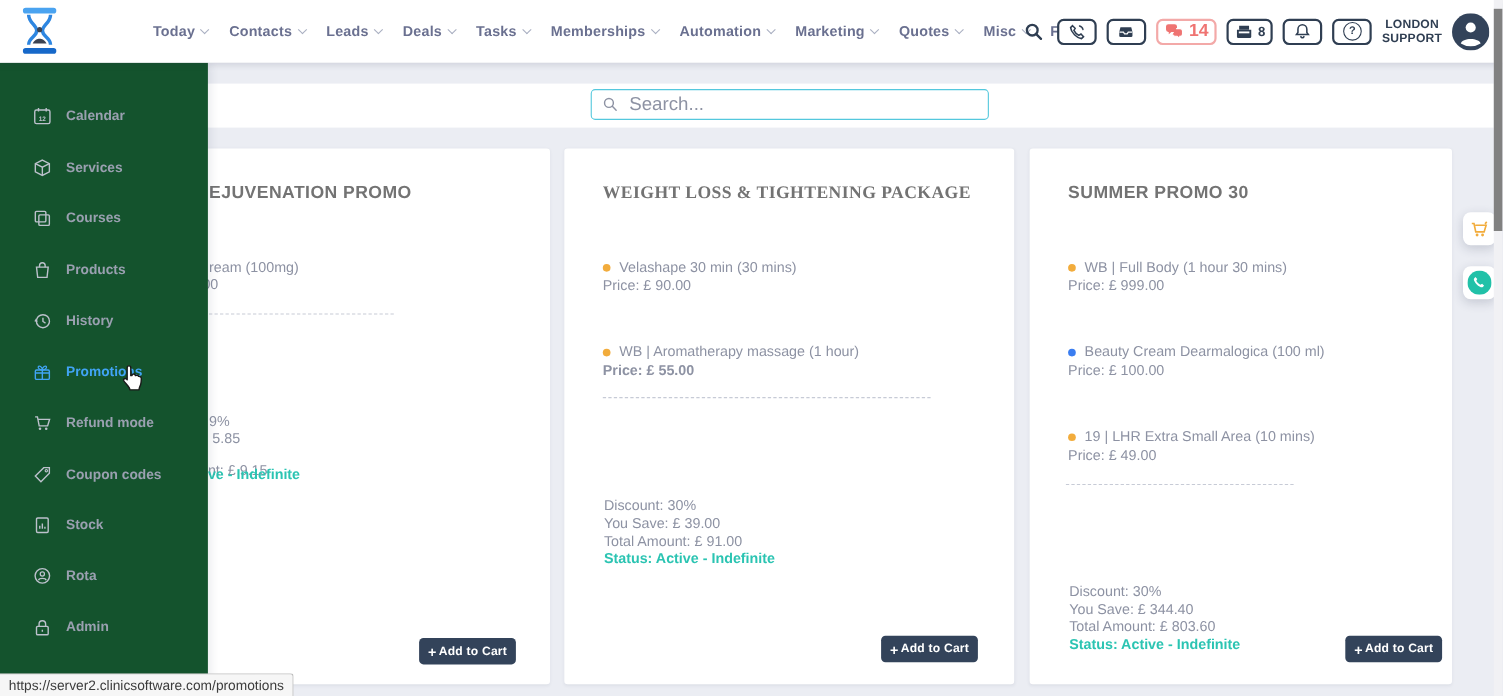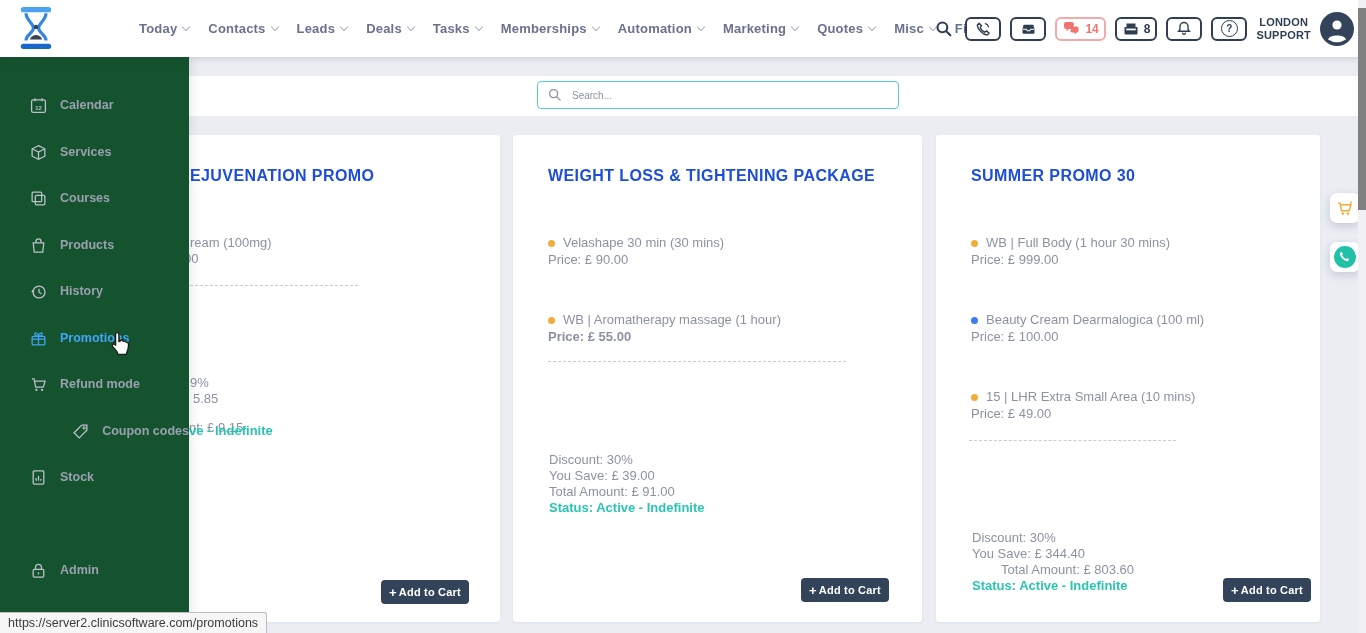--- a/index.html
+++ b/index.html
@@ -11,48 +11,48 @@
   .logo{position:absolute;left:18px;top:6px;}
   .nav{position:absolute;left:116px;top:0;height:57px;display:flex;align-items:center;gap:19px;margin-left:23px;}
   .nav a{font-size:13px;color:#6a7090;font-weight:600;letter-spacing:.2px;
     display:flex;align-items:center;gap:6px;text-decoration:none;white-space:nowrap;cursor:pointer;}
   .chev{width:5px;height:5px;border-right:1.5px solid #aab0c2;border-bottom:1.5px solid #aab0c2;
     transform:rotate(45deg);margin-top:-3px;}
   .actions{position:absolute;right:12px;top:0;height:57px;display:flex;align-items:center;gap:9px;}
   .icon-btn{height:24px;min-width:36px;border:2px solid #2f3e52;border-radius:6px;
     display:flex;align-items:center;justify-content:center;gap:4px;background:#fff;cursor:pointer;box-sizing:border-box;padding:0 5px;}
   .icon-btn.red{border-color:#f3a9a8;}
-  .count-red{color:#ef7472;font-size:12px;font-weight:700;}
+  .count-red{color:#ef7472;font-size:16px;font-weight:700;}
   .count-dark{color:#2f3e52;font-size:12px;font-weight:700;}
   .help-circle{width:15px;height:15px;border:1.6px solid #2f3e52;border-radius:50%;
     font-size:10px;font-weight:700;color:#2f3e52;display:flex;align-items:center;justify-content:center;}
   .account{font-size:11px;font-weight:700;color:#2f3e52;text-align:center;line-height:13px;letter-spacing:.2px;}
 
   
   .strip{position:absolute;top:76px;left:0;width:1358px;height:40px;background:#fff;z-index:5;}
   .searchbox{position:absolute;left:537px;top:81px;width:362px;height:28px;border:1px solid #54c8dd;
     border-radius:4px;background:#fff;display:flex;align-items:center;padding-left:10px;gap:8px;
     box-sizing:border-box;z-index:6;}
-  .searchbox input{border:none;outline:none;font-size:10px;color:#6a7090;width:300px;
+  .searchbox input{border:none;outline:none;font-size:17px;color:#6a7090;width:300px;
     background:transparent;font-family:"Liberation Sans",sans-serif;}
   .searchbox input::placeholder{color:#8d92a3;}
 
   
   .sidebar{position:absolute;top:57px;left:0;width:189px;height:576px;background:#14532d;
     box-shadow:3px 0 8px rgba(40,50,80,.10);z-index:20;}
   .side-item{position:absolute;left:0;width:189px;height:32px;display:flex;align-items:center;gap:13px;
     padding-left:30px;box-sizing:border-box;color:#9aa0b0;font-size:12.5px;font-weight:600;cursor:pointer;}
   .side-item svg{flex:0 0 auto;}
   .side-item.active{color:#41a4f5;}
 
   
   .card{position:absolute;top:135px;background:#fff;border-radius:3px;z-index:10;
     box-shadow:0 1px 3px rgba(40,50,80,.07);}
   .abs{position:absolute;white-space:nowrap;}
-  .ctitle{font-size:16px;font-weight:700;color:#1d4ed8;letter-spacing:.4px;}
+  .ctitle{font-size:16px;font-weight:700;color:#737373;letter-spacing:.4px;}
   .cname,.cprice,.sline{font-size:13px;color:#8d92a3;}
   .bullet{display:inline-block;width:7px;height:7px;border-radius:50%;margin-right:8px;}
   .by{background:#f2ac3c;} .bb{background:#3a7df0;}
   .dash{border-top:1.5px dashed #c7cbd6;height:0;}
   .status{color:#2bc4b2;font-weight:700;font-size:13px;}
   .cart-btn{position:absolute;width:88px;height:24px;background:#33435a;border-radius:4px;color:#fff;
     font-size:11px;font-weight:700;display:flex;align-items:center;justify-content:center;gap:2px;
     cursor:pointer;letter-spacing:.2px;}
   .plus{font-size:13px;font-weight:800;}
 
@@ -199,21 +199,21 @@
   <div class="abs sline" style="left:102px;top:256px;">5.85</div>
   <div class="abs sline" style="left:98px;top:285px;">nt: £ 9.15</div>
   <div class="abs status" style="left:98px;top:288px;">ve - Indefinite</div>
   <div class="cart-btn" style="left:290px;top:445px;">
     <span class="plus">+</span>
       <span>Add to Cart</span>
   </div>
 </div>
 
 <div class="card" style="left:513px;width:409px;height:487px;">
-  <div class="abs ctitle" style="left:35px;top:32px;">WEIGHT LOSS &amp; TIGHTENING PACKAGE</div>
+  <div class="abs ctitle" style="left:35px;top:32px;font-family:Liberation Serif, serif;">WEIGHT LOSS &amp; TIGHTENING PACKAGE</div>
   <div class="abs cname" style="left:35px;top:100px;"><span class="bullet by"></span><span>Velashape 30 min (30 mins)</span></div>
   <div class="abs cprice" style="left:35px;top:117px;">Price: £ 90.00</div>
   <div class="abs cname" style="left:35px;top:177px;"><span class="bullet by"></span><span>WB | Aromatherapy massage (1 hour)</span></div>
   <div class="abs cprice" style="left:35px;top:194px;font-weight:bold;">Price: £ 55.00</div>
   <div class="abs dash" style="left:35px;top:226px;width:298px;"></div>
   <div class="abs sline" style="left:36px;top:317px;">Discount: 30%</div>
   <div class="abs sline" style="left:36px;top:333px;">You Save: £ 39.00</div>
   <div class="abs sline" style="left:36px;top:349px;">Total Amount: £ 91.00</div>
   <div class="abs status" style="left:36px;top:365px;">Status: Active - Indefinite</div>
   <div class="cart-btn" style="left:288px;top:443px;">
@@ -221,26 +221,26 @@
       <span>Add to Cart</span>
   </div>
 </div>
 
 <div class="card" style="left:936px;width:384px;height:487px;">
   <div class="abs ctitle" style="left:35px;top:32px;">SUMMER PROMO 30</div>
   <div class="abs cname" style="left:35px;top:100px;"><span class="bullet by"></span><span>WB | Full Body (1 hour 30 mins)</span></div>
   <div class="abs cprice" style="left:35px;top:117px;">Price: £ 999.00</div>
   <div class="abs cname" style="left:35px;top:177px;"><span class="bullet bb"></span><span>Beauty Cream Dearmalogica (100 ml)</span></div>
   <div class="abs cprice" style="left:35px;top:194px;">Price: £ 100.00</div>
-  <div class="abs cname" style="left:35px;top:254px;"><span class="bullet by"></span><span>15 | LHR Extra Small Area (10 mins)</span></div>
+  <div class="abs cname" style="left:35px;top:254px;"><span class="bullet by"></span><span>19 | LHR Extra Small Area (10 mins)</span></div>
   <div class="abs cprice" style="left:35px;top:271px;">Price: £ 49.00</div>
   <div class="abs dash" style="left:33px;top:305px;width:207px;"></div>
   <div class="abs sline" style="left:36px;top:395px;">Discount: 30%</div>
   <div class="abs sline" style="left:36px;top:411px;">You Save: £ 344.40</div>
-  <div class="abs sline" style="left:36px;top:427px;margin-left:29px;">Total Amount: £ 803.60</div>
+  <div class="abs sline" style="left:36px;top:427px;">Total Amount: £ 803.60</div>
   <div class="abs status" style="left:36px;top:443px;">Status: Active - Indefinite</div>
   <div class="cart-btn" style="left:287px;top:443px;">
     <span class="plus">+</span>
       <span>Add to Cart</span>
   </div>
 </div>
 
 <div class="sidebar">
   <div class="side-item" style="top:32px;">
     <svg width="17" height="17" viewBox="0 0 16 16">
@@ -290,35 +290,43 @@
     <span>Promotions</span>
   </div>
   <div class="side-item" style="top:311px;">
     <svg width="17" height="17" viewBox="0 0 16 16">
       <path d="M1.8 2.8h2l1.5 7.7h7.2l1.7-5.6H4.6" fill="none" stroke="#bcc1cc" stroke-width="1.2"></path>
       <circle cx="6" cy="13" r="1.1" fill="#bcc1cc"></circle>
       <circle cx="11.3" cy="13" r="1.1" fill="#bcc1cc"></circle>
     </svg>
     <span>Refund mode</span>
   </div>
-  <div class="side-item" style="top:358px;justify-content:flex-end;">
+  <div class="side-item" style="top:358px;">
     <svg width="17" height="17" viewBox="0 0 16 16">
       <path d="M2 9.2 9.2 2h4.8v4.8L6.8 14z" fill="none" stroke="#bcc1cc" stroke-width="1.2"></path>
       <circle cx="11.4" cy="4.6" r="1" fill="none" stroke="#bcc1cc" stroke-width="1"></circle>
     </svg>
     <span>Coupon codes</span>
   </div>
   <div class="side-item" style="top:404px;">
     <svg width="17" height="17" viewBox="0 0 16 16">
       <rect x="3" y="1.8" width="10" height="12.4" rx="1" fill="none" stroke="#bcc1cc" stroke-width="1.2"></rect>
       <line x1="5.8" y1="11" x2="5.8" y2="8.5" stroke="#bcc1cc" stroke-width="1.2"></line>
       <line x1="8" y1="11" x2="8" y2="6.5" stroke="#bcc1cc" stroke-width="1.2"></line>
       <line x1="10.2" y1="11" x2="10.2" y2="9.3" stroke="#bcc1cc" stroke-width="1.2"></line>
     </svg>
     <span>Stock</span>
+  </div>
+  <div class="side-item" style="top:450px;">
+    <svg width="17" height="17" viewBox="0 0 16 16">
+      <circle cx="8" cy="8" r="6.2" fill="none" stroke="#bcc1cc" stroke-width="1.2"></circle>
+      <circle cx="8" cy="6.4" r="1.8" fill="none" stroke="#bcc1cc" stroke-width="1.1"></circle>
+      <path d="M4.7 11.8c.6-2.2 6-2.2 6.6 0" fill="none" stroke="#bcc1cc" stroke-width="1.1"></path>
+    </svg>
+    <span>Rota</span>
   </div>
   <div class="side-item" style="top:497px;">
     <svg width="17" height="17" viewBox="0 0 16 16">
       <rect x="3" y="7" width="10" height="7.2" rx="1" fill="none" stroke="#bcc1cc" stroke-width="1.2"></rect>
       <path d="M5.2 7V5a2.8 2.8 0 0 1 5.6 0v2" fill="none" stroke="#bcc1cc" stroke-width="1.2"></path>
       <line x1="8" y1="9.8" x2="8" y2="11.6" stroke="#bcc1cc" stroke-width="1.2"></line>
     </svg>
     <span>Admin</span>
   </div>
 </div>

